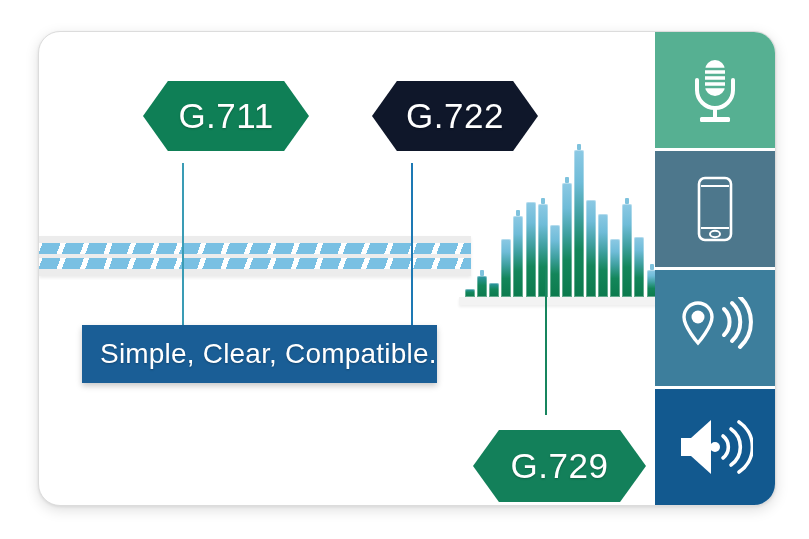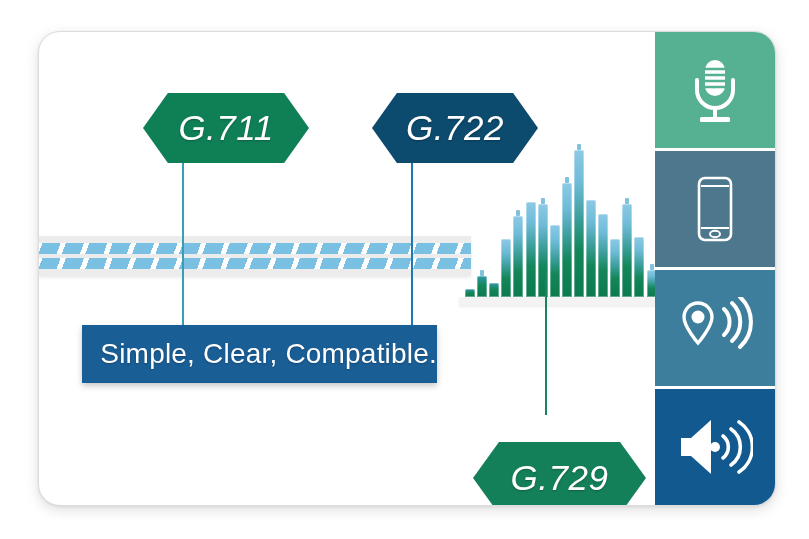--- a/index.html
+++ b/index.html
@@ -113,26 +113,25 @@
   }
 
   
   .connector {
     position: absolute;
     width: 2px;
   }
   .hex-outer {
     position: absolute;
     display: flex;
-    align-items: flex-end;
+    align-items: flex-start;
     justify-content: center;
     background: #ffffff;
     clip-path: polygon(15% 0%, 85% 0%, 100% 50%, 85% 100%, 15% 100%, 0% 50%);
     filter: drop-shadow(0 3px 6px rgba(0,0,0,0.22));
-    font-style: italic;
   }
   .hex-inner {
     width: calc(100% - 12px);
     height: calc(100% - 12px);
     display: flex;
     align-items: center;
     justify-content: center;
     clip-path: polygon(15% 0%, 85% 0%, 100% 50%, 85% 100%, 15% 100%, 0% 50%);
   }
   .hex-label {
@@ -148,21 +147,20 @@
   #tagline {
     position: absolute;
     left: 43px;
     top: 293px;
     width: 355px;
     height: 58px;
     background: #1a5e96;
     display: flex;
     align-items: center;
     box-shadow: 0 3px 6px rgba(0,0,0,0.22);
-    justify-content: flex-end;
   }
   #tagline .txt {
     color: #ffffff;
     font-size: 28px;
     font-weight: 400;
     padding-left: 18px;
     letter-spacing: 0.2px;
     white-space: nowrap;
     text-shadow: 0 1px 2px rgba(0,0,0,0.25);
   }
@@ -245,21 +243,21 @@
       <span class="txt">Simple, Clear, Compatible.</span>
     </div>
 
     <div id="badge-layer">
         <div class="hex-outer" style="left: 98px; top: 49px; width: 178px; height: 82px;">
           <div class="hex-inner" style="background: rgb(15, 127, 86);">
             <span class="hex-label">G.711</span>
           </div>
         </div>
         <div class="hex-outer" style="left: 327px; top: 49px; width: 178px; height: 82px;">
-          <div class="hex-inner" style="background: #0c4a6e;">
+          <div class="hex-inner" style="background: #0f172a;">
             <span class="hex-label">G.722</span>
           </div>
         </div>
         <div class="hex-outer" style="left: 428px; top: 398px; width: 185px; height: 84px;">
           <div class="hex-inner" style="background: rgb(19, 128, 90);">
             <span class="hex-label">G.729</span>
           </div>
         </div>
       </div>
 

